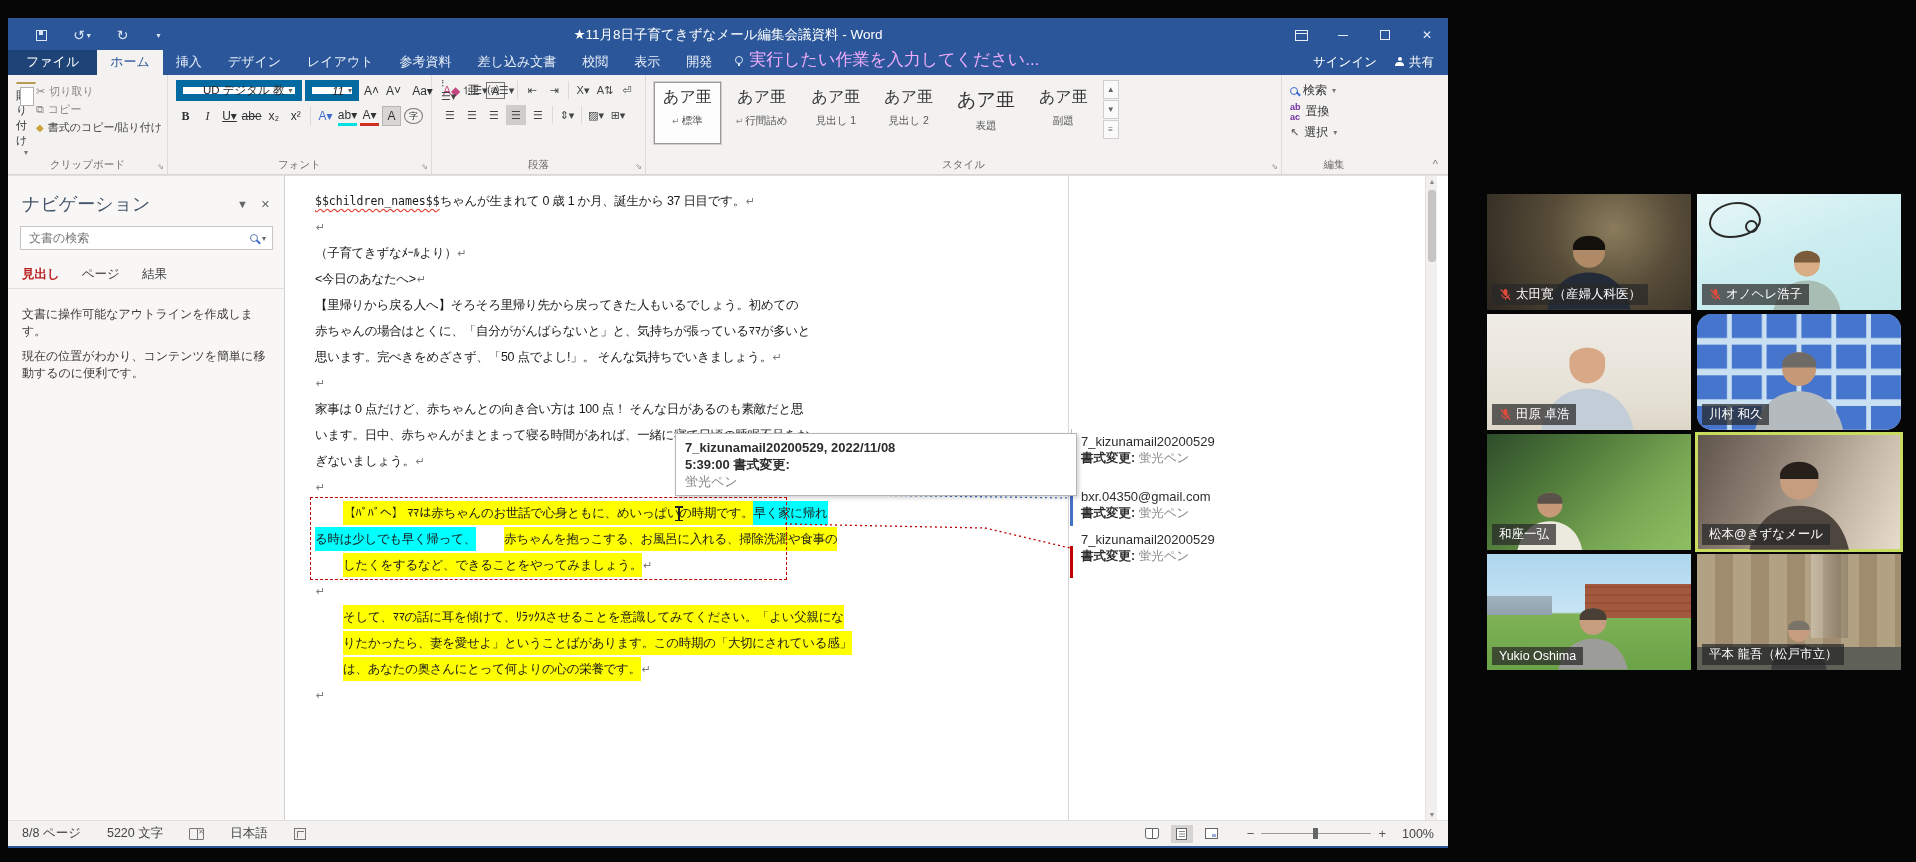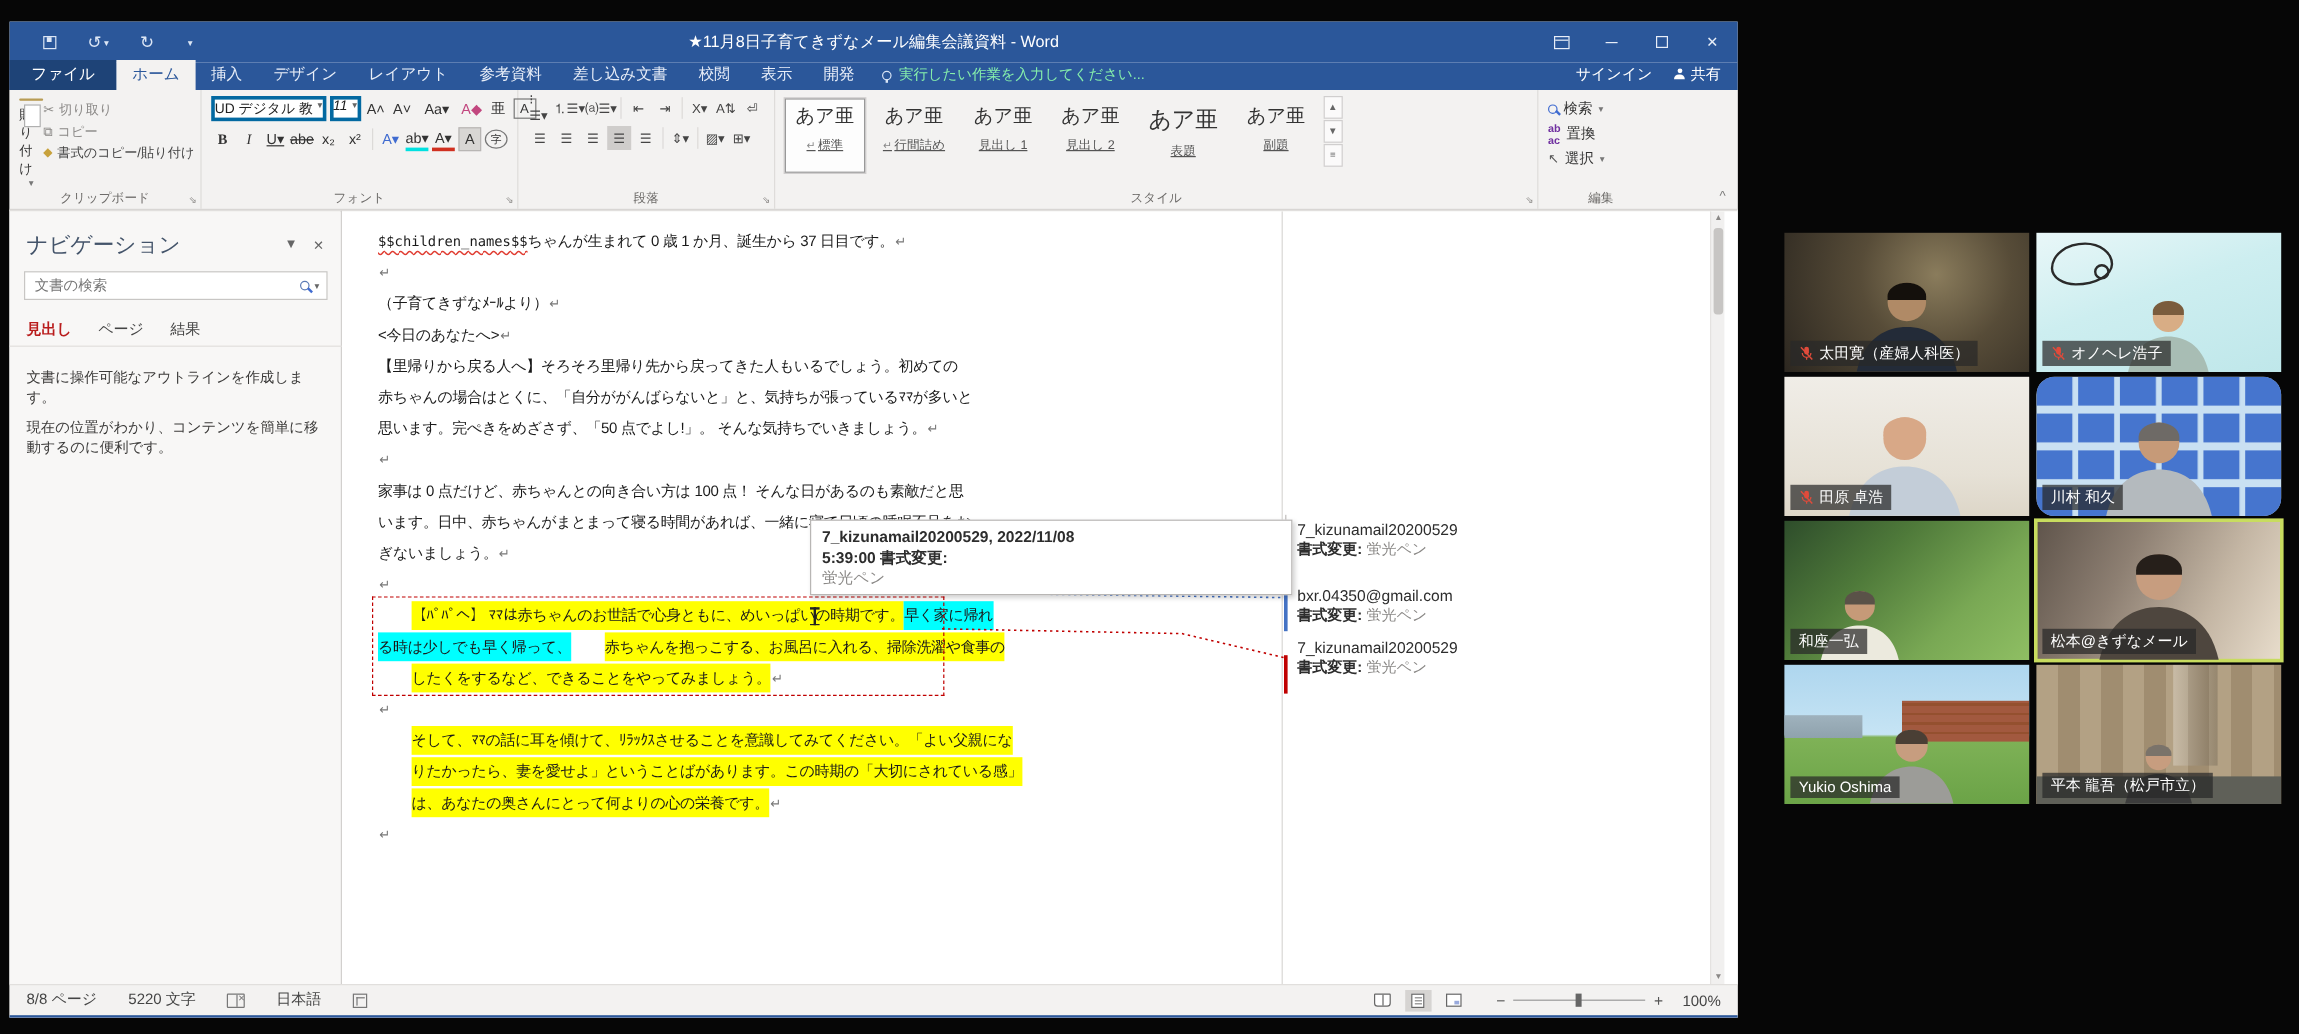--- a/index.html
+++ b/index.html
@@ -24,21 +24,21 @@
   .ribopt{width:13px;height:11px;border:1px solid #e8eef8;position:relative;}
   .ribopt::after{content:'';position:absolute;left:0;top:2px;width:11px;height:1px;background:#e8eef8;}
   .maxico{width:10px;height:10px;border:1px solid #e8eef8;}
   .minico{width:10px;height:1px;background:#e8eef8;}
 
   
   .tabrow{position:absolute;left:0;top:34px;width:1440px;height:23px;background:#2b579a;display:flex;align-items:flex-end;}
   .tab{color:#e8eef8;font-size:13px;padding:3px 13px 4px;white-space:nowrap;}
   .tab.file{background:#1e4377;color:#fff;padding:3px 18px 4px;}
   .tab.active{background:#f3f2f1;color:#2b579a;}
-  .tellme{display:flex;align-items:center;gap:6px;color:#86efac;font-size:12px;padding:0 10px 4px;}
+  .tellme{display:flex;align-items:center;gap:6px;color:#f0abfc;font-size:17px;padding:0 10px 4px;}
   .bulb{width:8px;height:8px;border:1.3px solid #d8e4f5;border-radius:50%;position:relative;}
   .bulb::after{content:'';position:absolute;left:2px;bottom:-3px;width:2px;height:2.5px;background:#d8e4f5;}
   .tab-right{margin-left:auto;display:flex;align-items:flex-end;gap:18px;padding:0 14px 4px;color:#fff;font-size:12.5px;}
   .pico{width:9px;height:9px;position:relative;display:inline-block;margin-right:5px;}
   .pico::before{content:'';position:absolute;left:2.5px;top:0;width:4px;height:4px;border-radius:50%;background:#fff;}
   .pico::after{content:'';position:absolute;left:0;bottom:0;width:9px;height:4px;border-radius:4px 4px 0 0;background:#fff;}
 
   
   .ribbon{position:absolute;left:0;top:57px;width:1440px;height:100px;background:#f3f2f1;border-bottom:1px solid #d8d6d4;display:flex;}
   .rgroup{position:relative;border-right:1px solid #dedcda;padding:5px 8px 20px;height:100%;}
@@ -46,39 +46,39 @@
   .launcher{position:absolute;right:3px;bottom:3px;font-size:8px;color:#8a8886;}
   .g-clip{width:160px;display:flex;}
   .pastebig{width:46px;display:flex;flex-direction:column;align-items:center;font-size:11px;color:#333;padding-top:2px;}
   .clipico{width:20px;height:26px;background:#e8c87c;border:1px solid #b89c55;border-radius:2px;position:relative;margin-bottom:4px;}
   .clipico::after{content:'';position:absolute;left:3px;top:4px;width:12px;height:17px;background:#fff;border:1px solid #b0b0b0;}
   .clipsmall{display:flex;flex-direction:column;gap:3px;font-size:11px;color:#8a8886;padding-top:4px;white-space:nowrap;}
   .clipsmall .ci{display:flex;align-items:center;gap:4px;}
   .fmticon{color:#c8a23c;font-size:10px;}
   .g-font{width:264px;font-size:11px;color:#444;}
   .fontrow{display:flex;align-items:center;gap:3px;margin-bottom:5px;}
-  .combo{background:#fff;border:3px solid #0369a1;height:21px;display:flex;padding:0 0;font-size:11.5px;color:#222;white-space:nowrap;}
+  .combo{background:#fff;border:7px solid #0369a1;height:21px;display:flex;align-items:center;padding:0 20px;font-size:11.5px;color:#222;white-space:nowrap;}
   .combo::after{content:'▾';font-size:8px;color:#666;margin-left:auto;padding-left:4px;}
   .cname{width:126px;}
   .csize{width:38px;font-style:italic;}
   .fbtn{min-width:19px;height:20px;display:flex;align-items:center;justify-content:center;font-size:12px;color:#333;padding:0 2px;}
   .fsep{width:1px;height:18px;background:#dcdad8;margin:0 2px;}
   .u-cyan{border-bottom:3px solid #00e0e0;}
   .u-red{border-bottom:3px solid #d03020;}
   .graybg{background:#d8d6d4;border:1px solid #b8b6b4;}
   .circ{border:1px solid #777;border-radius:50%;width:16px;height:16px;font-size:9px;}
   .boxedA{border:1px solid #777;width:17px;height:17px;font-size:11px;}
   .g-para{width:214px;}
   .g-styles{width:636px;display:flex;align-items:flex-start;}
   #style-gallery{display:flex;gap:6px;padding-top:2px;}
   .sbox{border:1px solid transparent;height:62px;padding:4px 8px 2px;text-align:center;color:#333;white-space:nowrap;}
   .sbox.selected{border:1px solid #999;background:#fdfdfd;box-shadow:0 0 0 1px #d0cece;}
   .s-sample{font-size:16px;margin-bottom:6px;}
   .sbox.big .s-sample{font-size:19px;}
-  .s-label{font-size:10.5px;color:#555;text-decoration:underline;}
+  .s-label{font-size:10.5px;color:#555;}
   .s-mark{color:#888;font-size:9px;margin-right:2px;}
   .style-scroll{margin-left:6px;display:flex;flex-direction:column;gap:1px;}
   .ssb{width:16px;height:19px;border:1px solid #d0cece;background:#fbfafa;font-size:8px;color:#666;display:flex;align-items:center;justify-content:center;}
   .g-edit{width:104px;font-size:12px;color:#333;}
   .editrow{display:flex;align-items:center;gap:5px;height:21px;white-space:nowrap;}
   .editrow::after{content:'▾';font-size:8px;color:#777;}
   .editrow.nodrop::after{content:'';}
   .mag{width:8px;height:8px;border:1.5px solid #3f6bd0;border-radius:50%;position:relative;display:inline-block;}
   .mag::after{content:'';position:absolute;width:5px;height:1.5px;background:#3f6bd0;transform:rotate(45deg);right:-4px;bottom:-1px;}
   .replico{font-size:9px;color:#7030a0;font-weight:bold;}

